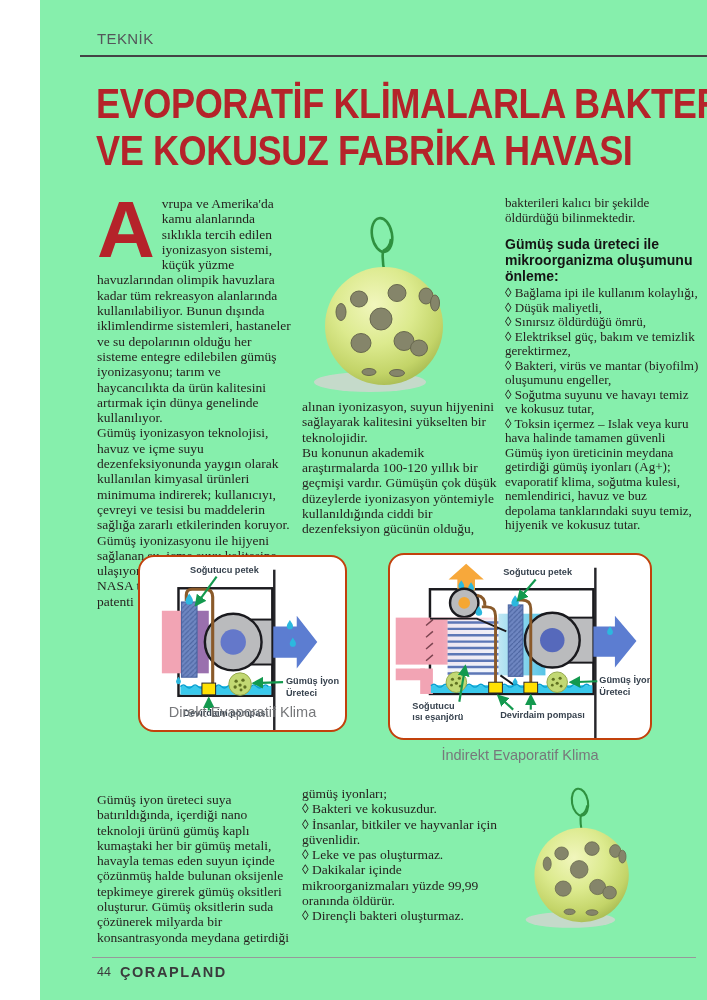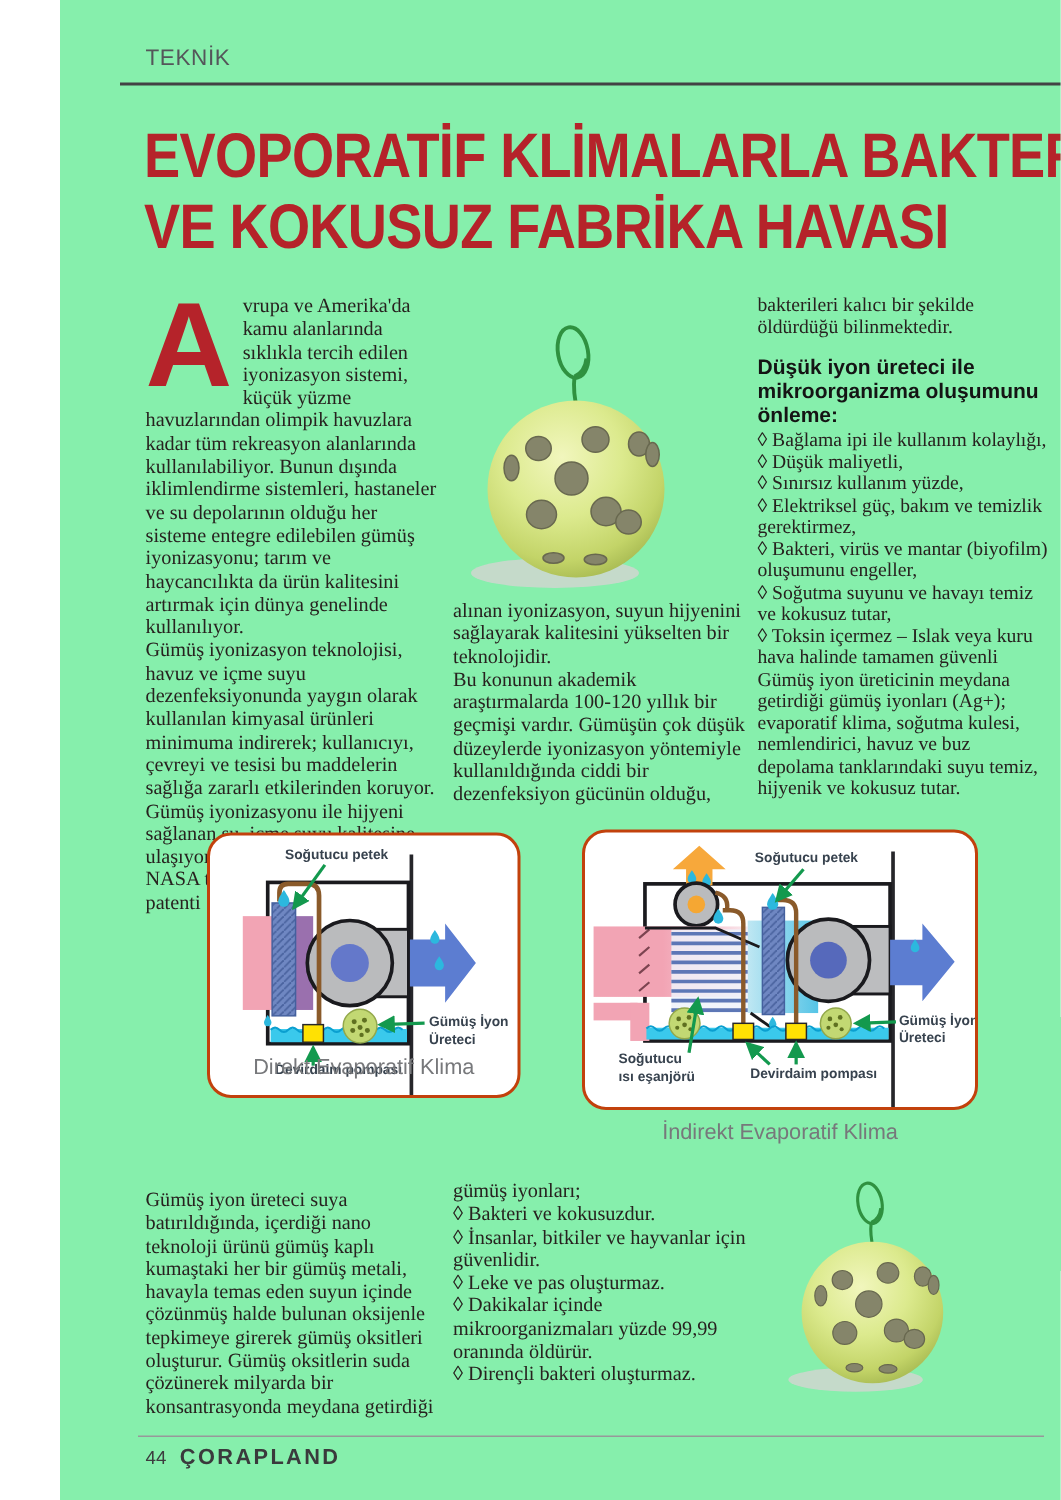--- a/index.html
+++ b/index.html
@@ -101,24 +101,24 @@
     </g>
   </svg>
 
   <div class="col" id="col2t">
     <p>alınan iyonizasyon, suyun hijyenini sağlayarak kalitesini yükselten bir teknolojidir.</p>
     <p>Bu konunun akademik araştırmalarda 100-120 yıllık bir geçmişi vardır. Gümüşün çok düşük düzeylerde iyonizasyon yöntemiyle kullanıldığında ciddi bir dezenfeksiyon gücünün olduğu,</p>
   </div>
 
   <div class="col" id="col3">
     <p>bakterileri kalıcı bir şekilde öldürdüğü bilinmektedir.</p>
-    <h3>Düşük iyon üreteci ile mikroorganizma oluşumunu önleme:</h3>
+    <h3>Gümüş suda üreteci ile mikroorganizma oluşumunu önleme:</h3>
     <div class="bullet">◊ Bağlama ipi ile kullanım kolaylığı,</div>
     <div class="bullet">◊ Düşük maliyetli,</div>
-    <div class="bullet">◊ Sınırsız kullanım yüzde,</div>
+    <div class="bullet">◊ Sınırsız öldürdüğü ömrü,</div>
     <div class="bullet">◊ Elektriksel güç, bakım ve temizlik gerektirmez,</div>
     <div class="bullet">◊ Bakteri, virüs ve mantar (biyofilm) oluşumunu engeller,</div>
     <div class="bullet">◊ Soğutma suyunu ve havayı temiz ve kokusuz tutar,</div>
     <div class="bullet">◊ Toksin içermez – Islak veya kuru hava halinde tamamen güvenli</div>
     <p>Gümüş iyon üreticinin meydana getirdiği gümüş iyonları (Ag+); evaporatif klima, soğutma kulesi, nemlendirici, havuz ve buz depolama tanklarındaki suyu temiz, hijyenik ve kokusuz tutar.</p>
   </div>
 
   <div class="panel" id="panelL">
     <svg viewBox="0 0 209 177">
       <defs>

